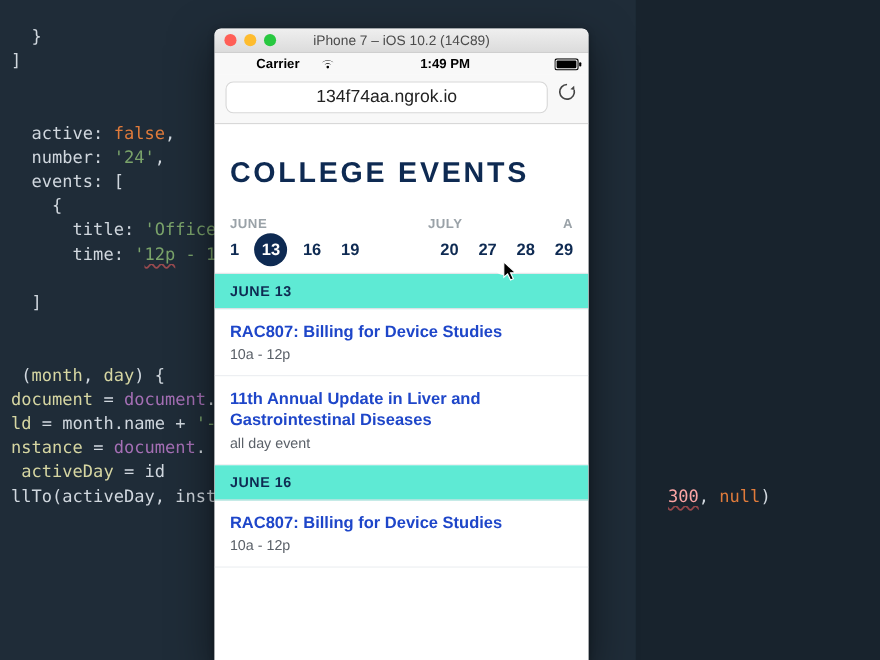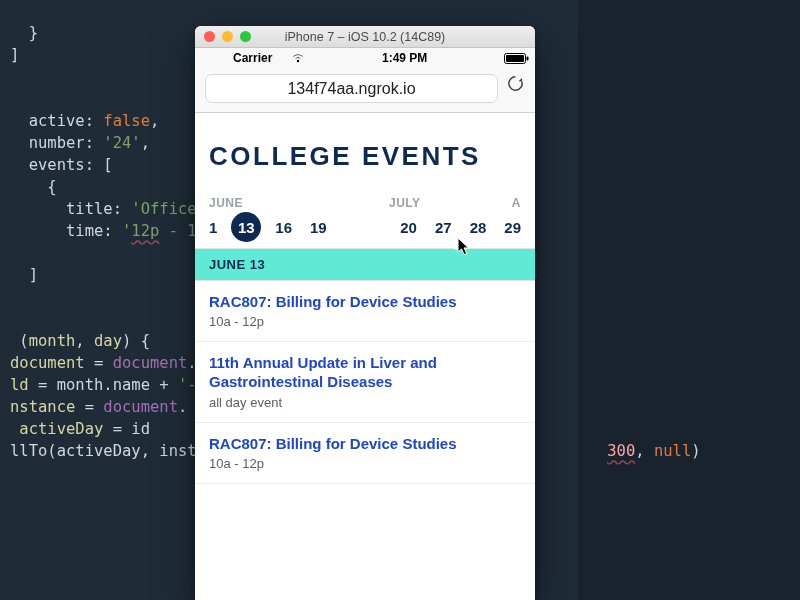--- a/index.html
+++ b/index.html
@@ -317,20 +317,21 @@
       <div class="section-head">JUNE 13</div>
       <div class="event">
         <div class="event-title">RAC807: Billing for Device Studies</div>
         <div class="event-time">10a - 12p</div>
       </div>
       <div class="event">
         <div class="event-title">11th Annual Update in Liver and Gastrointestinal Diseases</div>
         <div class="event-time">all day event</div>
       </div>
 
+      <div class="section-head">JUNE 16</div>
       <div class="event">
         <div class="event-title">RAC807: Billing for Device Studies</div>
         <div class="event-time">10a - 12p</div>
       </div>
     </div>
   </div>
 </div>
 
 <div class="cursor-overlay">
   <div class="ring"></div>

